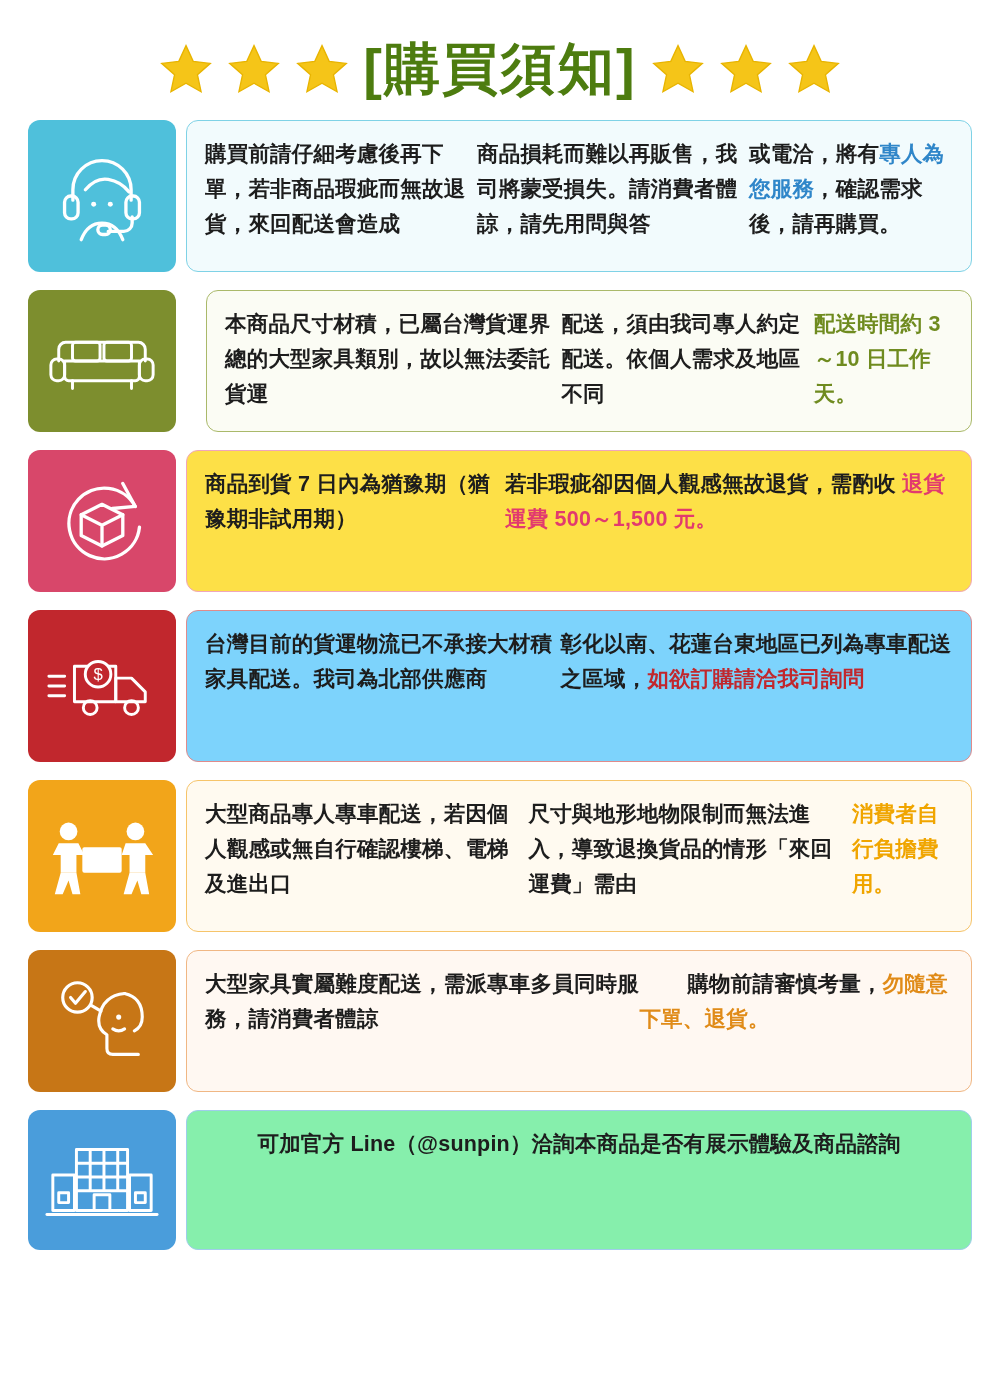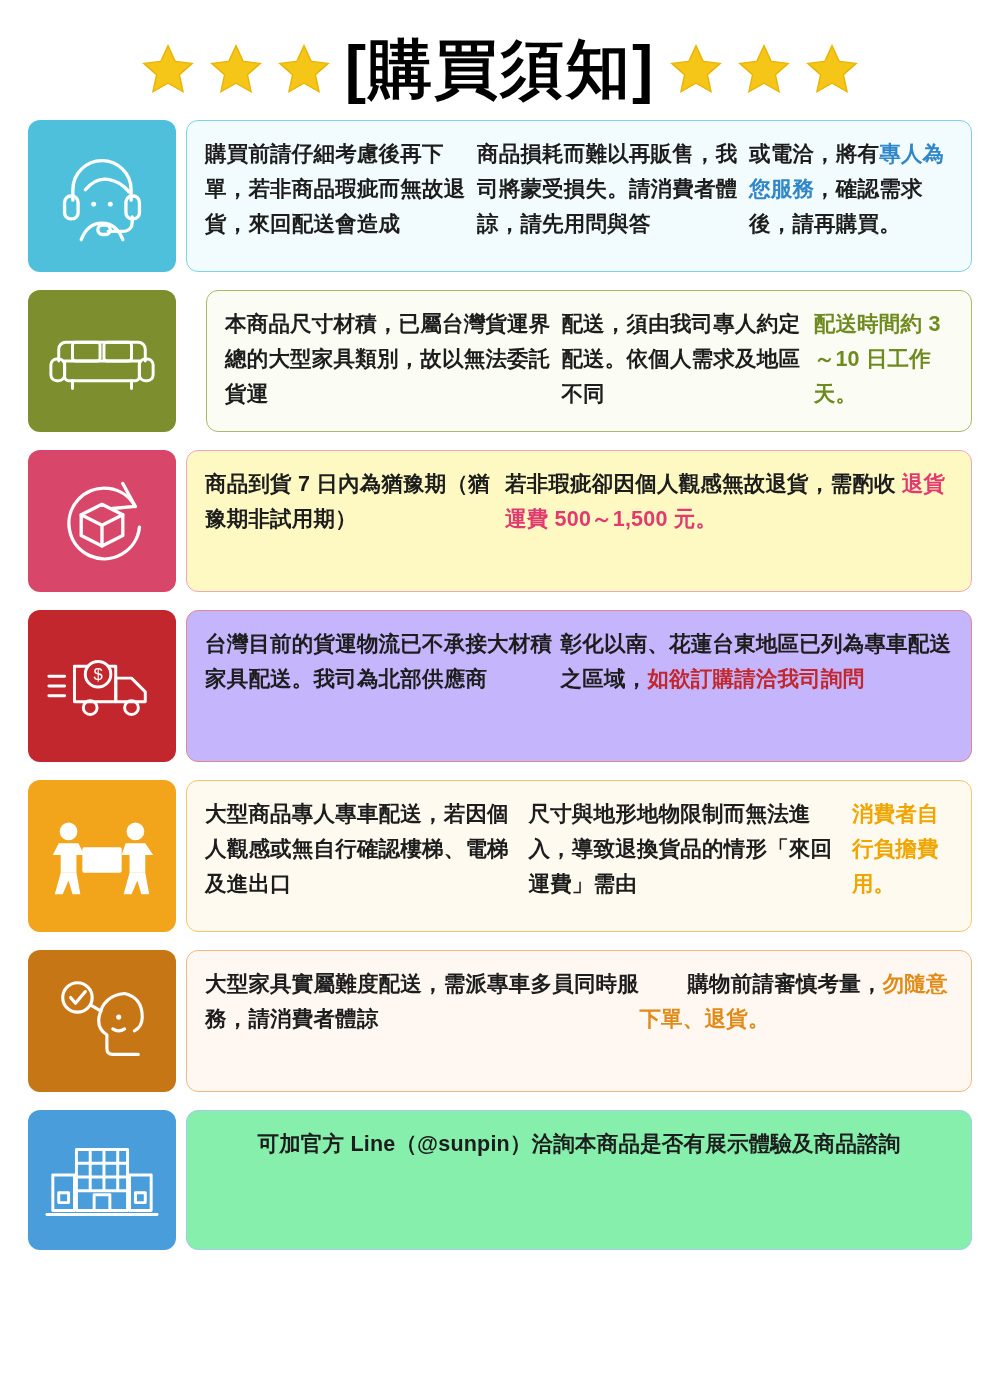--- a/index.html
+++ b/index.html
@@ -24,24 +24,24 @@
     gap: 14px;
     height: 120px;
     padding-top: 18px;
   }
   .star {
     width: 54px;
     height: 54px;
     flex: 0 0 auto;
   }
   .title-text {
-    font-size: 64px;
+    font-size: 56px;
     font-weight: 700;
     letter-spacing: 2px;
-    color: #000000;
+    color: #4d7c0f;
     white-space: nowrap;
     line-height: 1;
   }
 
   
   .rows {
     padding: 0 28px;
     display: flex;
     flex-direction: column;
     gap: 18px;
@@ -187,21 +187,21 @@
     <div class="icon-box" style="background: rgb(216, 71, 106);">
       <span>
         <svg viewBox="0 0 100 100" width="104" height="104" fill="none" stroke="#ffffff" stroke-width="3.2" stroke-linecap="round" stroke-linejoin="round">
           <path d="M82 36 a34 34 0 1 0 4 20"></path>
           <polyline points="70,14 82,36 60,38"></polyline>
           <path d="M50 34 l20 10 v20 l-20 10 -20-10 V44 z"></path>
           <path d="M30 44 l20 10 20-10 M50 54 v20"></path>
         </svg>
       </span>
     </div>
-    <div class="text-box" style="border-color: rgb(240, 166, 187); background: #fef9c3;">
+    <div class="text-box" style="border-color: rgb(240, 166, 187); background: #fde047;">
       <div class="line">
         <span style="color: rgb(29, 29, 29);">商品到貨 7 日內為猶豫期（猶豫期非試用期）</span>
       </div>
       <div class="line">
         <span style="color: rgb(29, 29, 29);">若非瑕疵卻因個人觀感無故退貨，需酌收 </span><span class="hl" style="color: rgb(226, 58, 110);">退貨運費 500～1,500 元。</span>
       </div>
     </div>
   </div>
 
   <div class="row r4">
@@ -211,21 +211,21 @@
           <path d="M6 30 h16 M6 40 h16 M6 50 h16"></path>
           <path d="M32 20 h42 v36 H32 z"></path>
           <path d="M74 32 h16 l14 14 v10 H74 z"></path>
           <circle cx="48" cy="62" r="7"></circle>
           <circle cx="90" cy="62" r="7"></circle>
           <circle cx="56" cy="28" r="13" fill="#c1272d"></circle>
           <text x="56" y="34" font-size="17" font-family="Liberation Sans, sans-serif" fill="#ffffff" stroke="none" text-anchor="middle">$</text>
         </svg>
       </span>
     </div>
-    <div class="text-box" style="border-color: rgb(224, 139, 139); background: #c4b5fd;">
+    <div class="text-box" style="border-color: rgb(224, 139, 139); background: #7dd3fc;">
       <div class="line">
         <span style="color: rgb(29, 29, 29);">台灣目前的貨運物流已不承接大材積家具配送。我司為北部供應商</span>
       </div>
       <div class="line">
         <span style="color: rgb(29, 29, 29);">彰化以南、花蓮台東地區已列為專車配送之區域，</span><span class="hl" style="color: rgb(193, 39, 45);">如欲訂購請洽我司詢問</span>
       </div>
     </div>
   </div>
 
   <div class="row r5">

